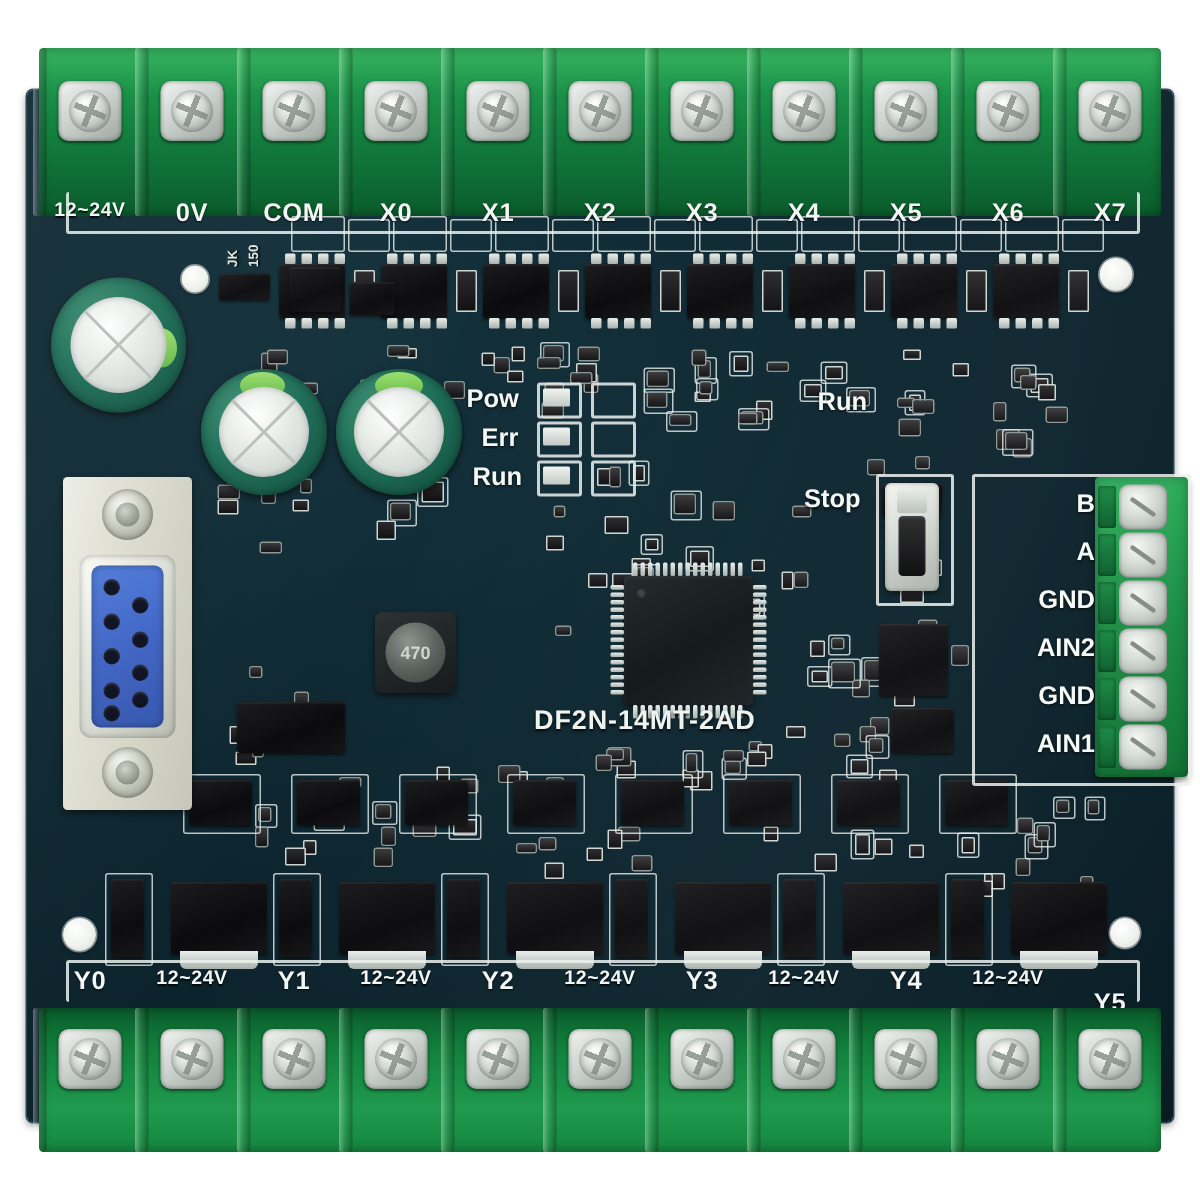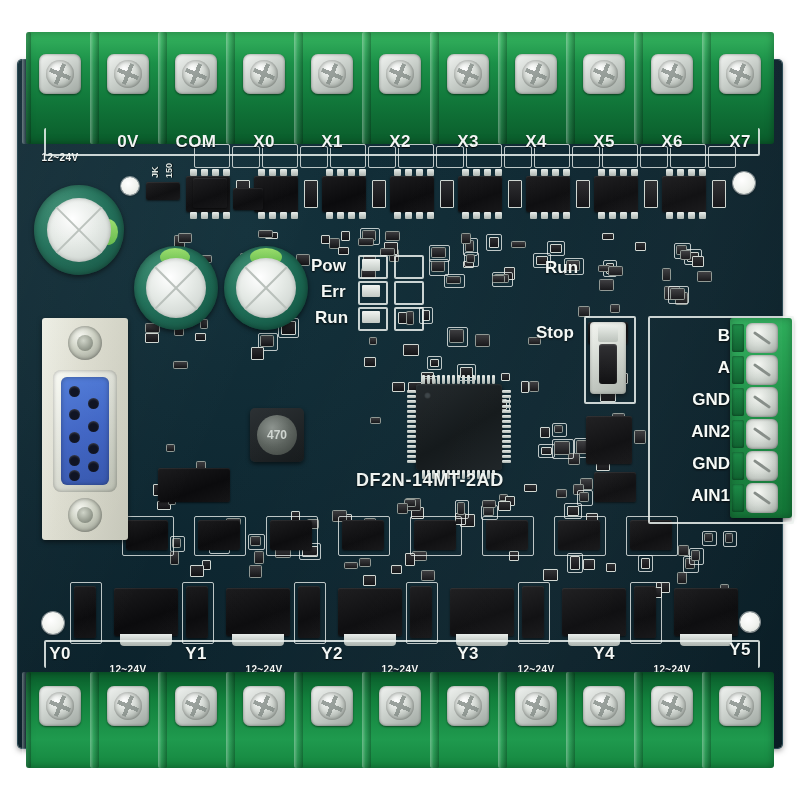--- a/index.html
+++ b/index.html
@@ -40,21 +40,21 @@
     transform:translate(-50%,-50%) rotate(22deg);
     background:
       linear-gradient(0deg,transparent 41%,#7d8681 41%,#7d8681 59%,transparent 59%),
       linear-gradient(90deg,transparent 41%,#7d8681 41%,#7d8681 59%,transparent 59%);
     opacity:.75;}
 
   
   .silk{position:absolute;color:#f2f6f4;font-weight:bold;letter-spacing:.4px;
         text-shadow:0 1px 1px rgba(0,0,0,.85);white-space:nowrap;}
   .silk-term{font-size:17px;}
-  .silk-small{font-size:10px;margin-top:20px;}
+  .silk-small{font-size:13px;}
 
   .silkbox{position:absolute;border:2px solid rgba(236,242,239,.85);border-radius:2px;}
 
   
   .part{position:absolute;}
   .sop{background:linear-gradient(160deg,#1b1b1d 0%,#0b0b0d 60%,#151517 100%);
        border-radius:2px;box-shadow:0 1px 2px rgba(0,0,0,.6), inset 0 1px 1px rgba(255,255,255,.08);}
   .pad{position:absolute;background:linear-gradient(180deg,#e9eeeb,#aab2ad);border-radius:1px;}
   .res{background:linear-gradient(180deg,#2b2b2e,#111114);border:1px solid #cfd6d1;border-radius:1px;}
   .res-w{background:linear-gradient(180deg,#f0f4f1,#c2c9c4);border-radius:1px;}
@@ -727,21 +727,21 @@
       <div class="silk silk-term" style="left: 60px; top: 644px; transform: translateX(-50%);">Y0</div>
       <div class="silk silk-small" style="left: 128px; top: 644px; transform: translateX(-50%);">12~24V</div>
       <div class="silk silk-term" style="left: 196px; top: 644px; transform: translateX(-50%);">Y1</div>
       <div class="silk silk-small" style="left: 264px; top: 644px; transform: translateX(-50%);">12~24V</div>
       <div class="silk silk-term" style="left: 332px; top: 644px; transform: translateX(-50%);">Y2</div>
       <div class="silk silk-small" style="left: 400px; top: 644px; transform: translateX(-50%);">12~24V</div>
       <div class="silk silk-term" style="left: 468px; top: 644px; transform: translateX(-50%);">Y3</div>
       <div class="silk silk-small" style="left: 536px; top: 644px; transform: translateX(-50%);">12~24V</div>
       <div class="silk silk-term" style="left: 604px; top: 644px; transform: translateX(-50%);">Y4</div>
       <div class="silk silk-small" style="left: 672px; top: 644px; transform: translateX(-50%);">12~24V</div>
-      <div class="silk silk-term" style="left: 740px; top: 640px; transform: translateX(-50%);">Y5</div>
+      <div class="silk silk-term" style="left: 740px; top: 659px; transform: translateX(-50%);">Y5</div>
       <div class="silkbox" style="left: 44px; top: 640px; width: 712px; height: 26px; border-bottom: none;"></div>
     </div>
   <div class="tbbot">
     <div class="tbbody"></div>
     <div id="botCells">
         <div class="rib" style="left: -4px;"></div>
         <div class="screw" style="left: 13px; top: 14px;"></div>
         <div class="rib" style="left: 64px;"></div>
         <div class="screw" style="left: 81px; top: 14px;"></div>
         <div class="rib" style="left: 132px;"></div>

